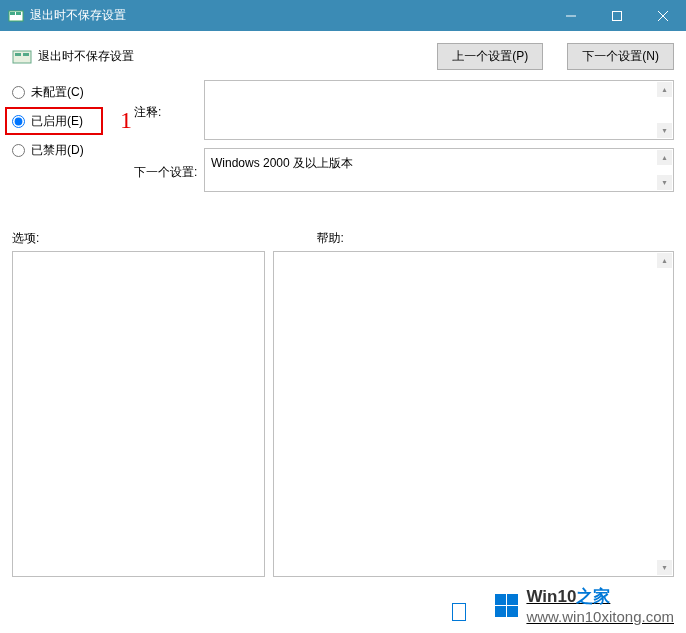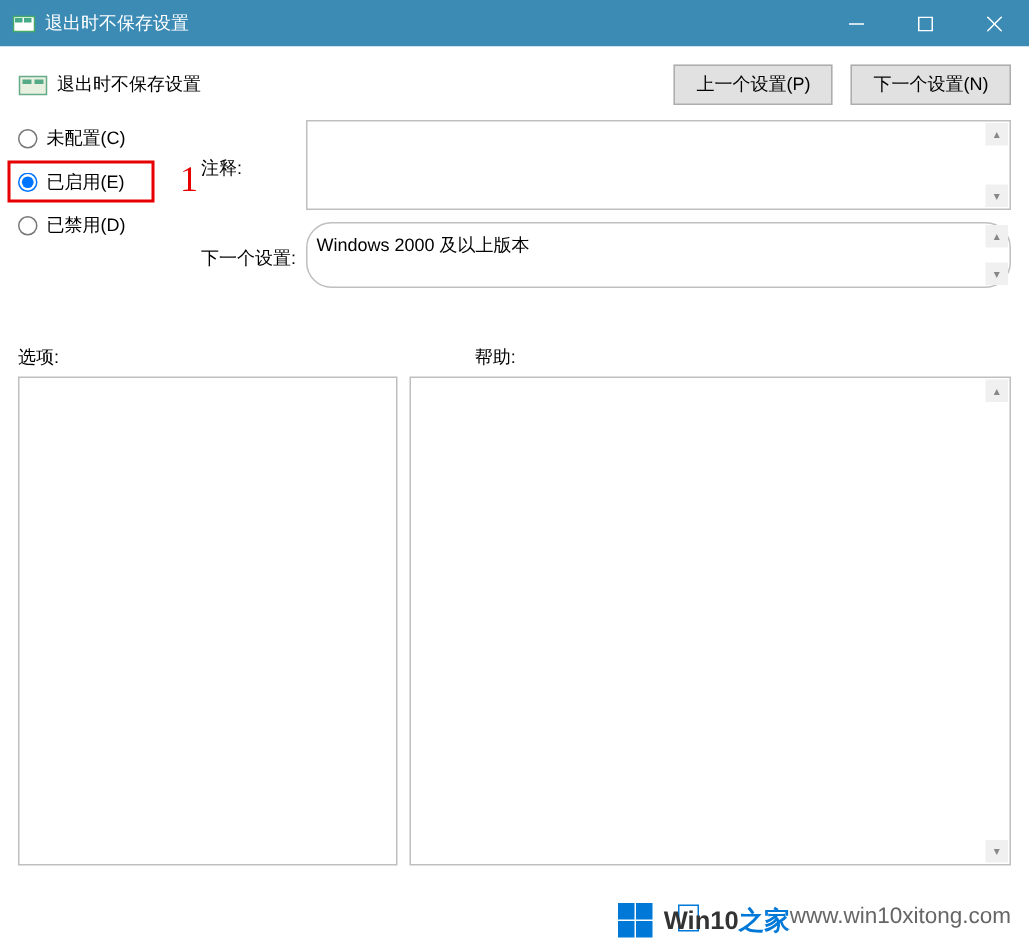--- a/index.html
+++ b/index.html
@@ -43,21 +43,21 @@
     .header-row {
       display: flex;
       align-items: center;
       margin-bottom: 10px;
     }
     .header-icon {
       width: 20px; height: 20px;
       margin-right: 6px;
     }
     .header-title { flex: 1; font-size: 12px; color: #000; }
-    .nav-buttons { display: flex; gap: 12px; margin-left: auto; }
+    .nav-buttons { display: flex; gap: 24px; margin-left: auto; }
     .btn {
       border: 1px solid #adadad;
       background: #e1e1e1;
       padding: 4px 14px;
       font-size: 12px;
       cursor: pointer;
       min-width: 90px;
       text-align: center;
     }
     .middle {
@@ -94,21 +94,21 @@
     .meta-col { flex: 1; }
     .meta-row { display: flex; margin-bottom: 8px; align-items: center; }
     .meta-label { width: 70px; padding-top: 4px; }
     .meta-box {
       flex: 1;
       border: 1px solid #bfbfbf;
       background: #fff;
       min-height: 60px;
       position: relative;
     }
-    .meta-box.short { min-height: 44px; border-radius: 17px; }
+    .meta-box.short { min-height: 44px; }
     .meta-box .scroll-up, .meta-box .scroll-down {
       position: absolute; right: 1px;
       width: 15px; height: 15px;
       background: #f0f0f0;
       display: flex; align-items: center; justify-content: center;
       font-size: 8px; color: #888;
     }
     .meta-box .scroll-up { top: 1px; }
     .meta-box .scroll-down { bottom: 1px; }
     .meta-box .box-text { padding: 6px 20px 6px 6px; }
@@ -153,21 +153,21 @@
       gap: 8px;
       font-family: "Microsoft YaHei", sans-serif;
     }
     .watermark .logo {
       display: flex; gap: 1px;
     }
     .watermark .logo .row { display: flex; gap: 1px; }
     .watermark .logo .sq {
       width: 11px; height: 11px; background: #0078d7;
     }
-    .watermark .txt { display: flex; flex-direction: row; }
+    .watermark .txt { display: flex; flex-direction: column; text-decoration: underline; }
     .watermark .line1 { font-size: 17px; font-weight: bold; color: #333; }
     .watermark .line1 .blue { color: #0078d7; }
     .watermark .line2 { font-size: 15px; color: #666; }
   </style>
 </head>
 <body>
 
 <div class="titlebar">
   <span class="app-icon">
     <svg width="16" height="16" viewBox="0 0 16 16">

